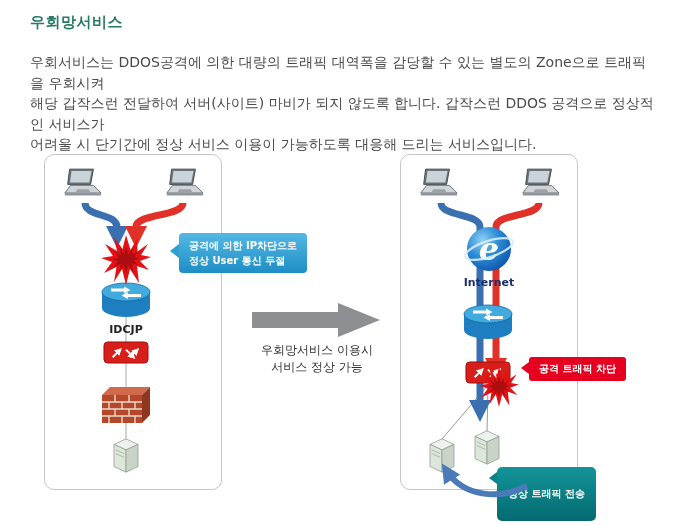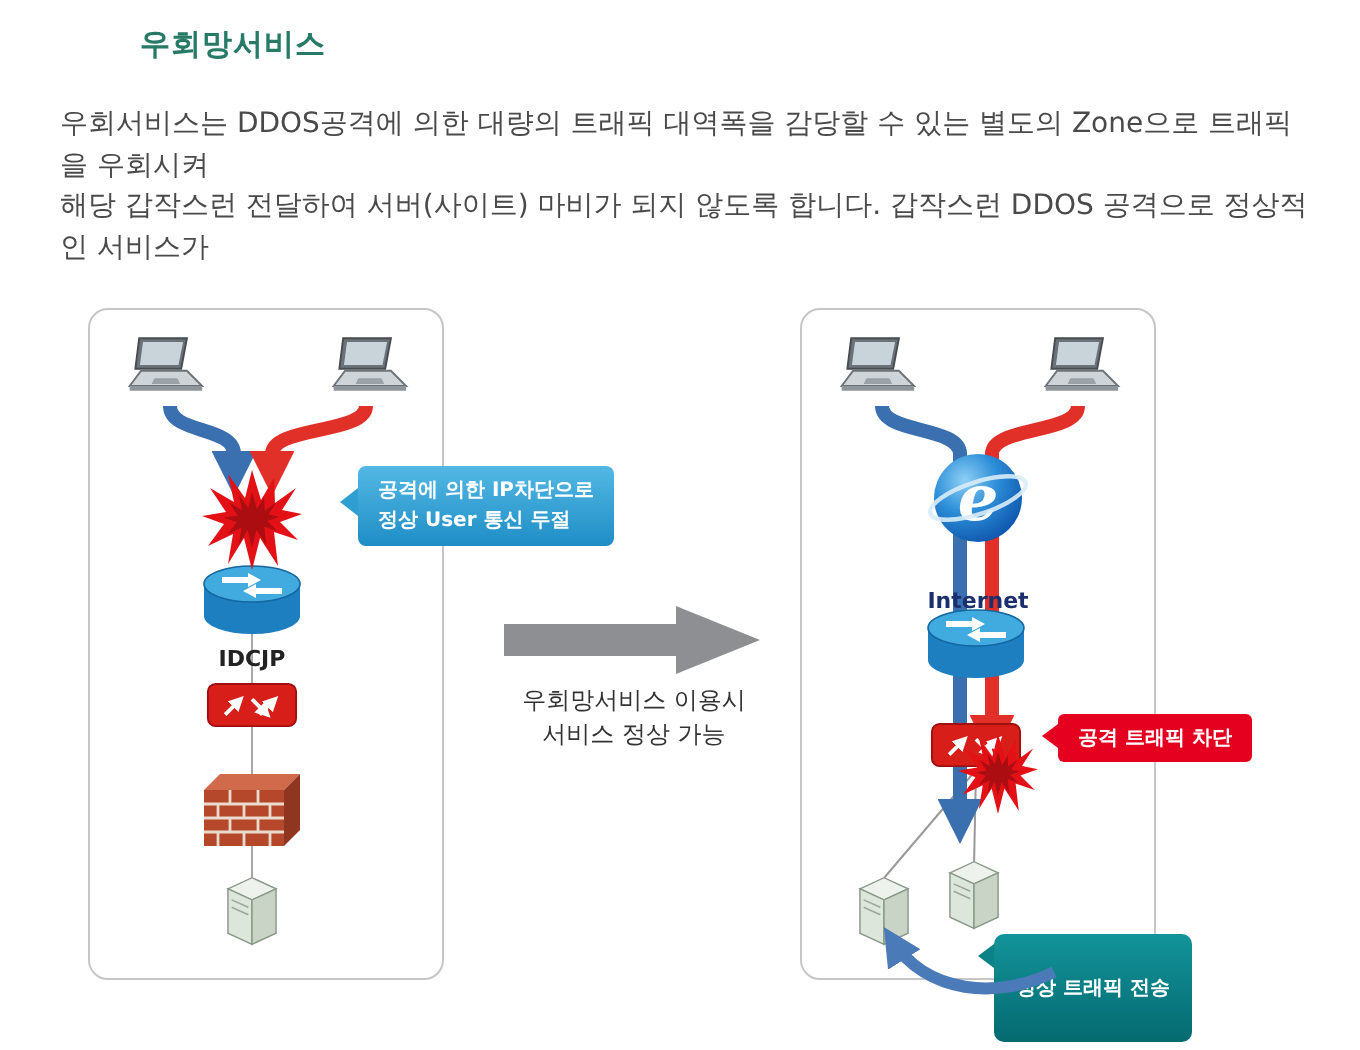--- a/index.html
+++ b/index.html
@@ -5,21 +5,21 @@
   * { margin:0; padding:0; box-sizing:border-box; }
   html,body { background:#fff; }
   body {
     width:680px; height:525px; position:relative; overflow:hidden;
     font-family:"DejaVu Sans","Liberation Sans",sans-serif;
   }
   #stage { position:absolute; inset:0; }
 
   .title {
     position:absolute; left:30px; top:13px;
-    font-size:15px; font-weight:bold; color:#267a66; letter-spacing:.5px;margin-left:40px;
+    font-size:15px; font-weight:bold; color:#267a66; letter-spacing:.5px;
   }
   .desc {
     position:absolute; left:30px; top:52px; width:630px;
     font-size:14px; color:#4a4a4a; line-height:20.5px;
   }
 
   .panel {
     position:absolute; width:178px; height:336px;
     border:1px solid #c6c6c6; border-radius:10px; background:#fff;
   }
@@ -105,20 +105,21 @@
         <stop offset="1" stop-color="#0a4fa8"></stop>
       </radialGradient>
     </defs>
   </svg>
 
   <h1 class="title">우회망서비스</h1>
 
   <div class="desc">
     <div>우회서비스는 DDOS공격에 의한 대량의 트래픽 대역폭을 감당할 수 있는 별도의 Zone으로 트래픽을 우회시켜</div>
     <div>해당 갑작스런 전달하여 서버(사이트) 마비가 되지 않도록 합니다. 갑작스런 DDOS 공격으로 정상적인 서비스가</div>
+    <div>어려울 시 단기간에 정상 서비스 이용이 가능하도록 대응해 드리는 서비스입니다.</div>
   </div>
 
   <div class="panel" id="panel-before">
 
     <svg class="flow" width="178" height="336">
       <line x1="81" y1="150" x2="81" y2="300" stroke="#a8a8a8" stroke-width="1"></line>
       <path d="M40 48 C40 62 72 58 72 72 L72 84" fill="none" stroke="#3a6fb0" stroke-width="7" marker-end="url(#mB)"></path>
       <path d="M138 48 C138 62 91 58 91 72 L91 84" fill="none" stroke="#e03028" stroke-width="7" marker-end="url(#mR)"></path>
     </svg>
 
@@ -252,21 +253,21 @@
     </div>
 
     <div class="icon" style="left:62px;top:68px">
       <svg viewBox="0 0 52 52" width="52" height="52">
         <circle cx="26" cy="26" r="22" fill="url(#gGlobe)"></circle>
         <text x="26" y="37" text-anchor="middle" font-size="32" font-style="italic" font-weight="bold" fill="#fff" font-family="DejaVu Serif, serif">e</text>
         <ellipse cx="26" cy="26" rx="25" ry="8" fill="none" stroke="#d8ecfa" stroke-width="2.2" opacity="0.9" transform="rotate(-18 26 26)"></ellipse>
       </svg>
     </div>
 
-    <div class="device-label internet-label" style="left:48px;top:139px;width:80px">Internet</div>
+    <div class="device-label internet-label" style="left:48px;top:121px;width:80px">Internet</div>
 
     <div class="icon" style="left:60px;top:146px">
       <svg viewBox="0 0 54 42" width="54" height="42">
         <path d="M3 13 v16 a24 9 0 0 0 48 0 v-16 Z" fill="#1d7fc0"></path>
         <ellipse cx="27" cy="13" rx="24" ry="9" fill="#41aade" stroke="#1568a0" stroke-width="0.8"></ellipse>
         <g fill="#fff">
           <path d="M12 9.5 h13 v-2 l6.5 3.5 -6.5 3.5 v-2 h-13 Z"></path>
           <path d="M42 15 h-13 v-2 l-6.5 3.5 6.5 3.5 v-2 h13 Z"></path>
         </g>
       </svg>

